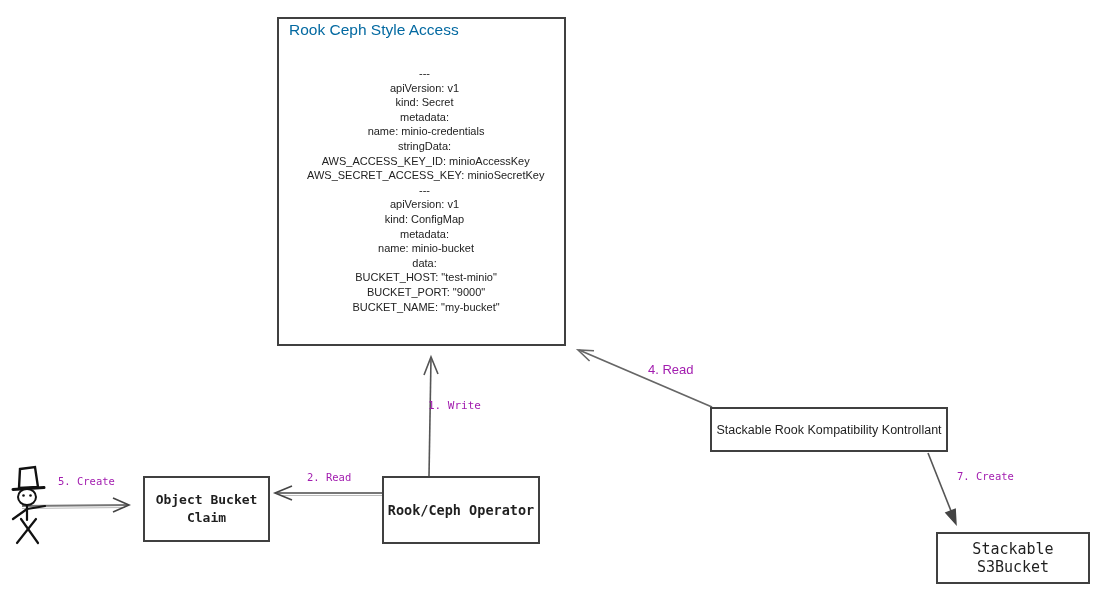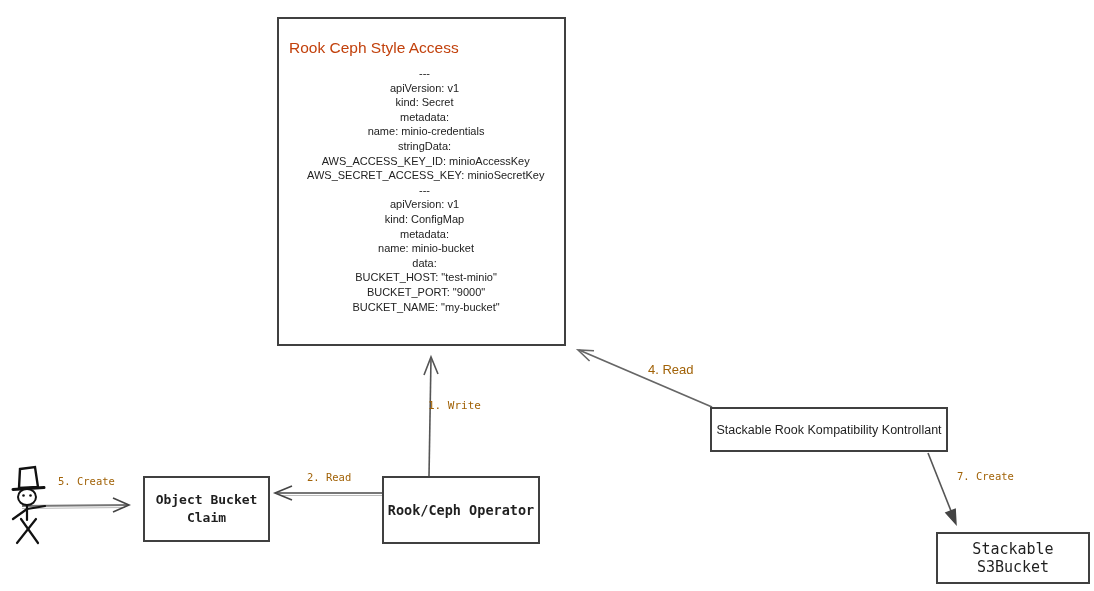--- a/index.html
+++ b/index.html
@@ -19,43 +19,43 @@
     border: 2px solid #404040;
     background: #ffffff;
     box-sizing: border-box;
     display: flex;
     align-items: center;
     justify-content: center;
     text-align: center;
   }
   .box-big { left: 277px; top: 17px; width: 289px; height: 329px; display: block; }
   .big-title {
-    position: absolute; left: 10px; top: 20px;
-    font-size: 15.5px; color: #c2410c; text-align: right;
+    position: absolute; left: 10px; top: 2px;
+    font-size: 15.5px; color: #0369a1; text-align: right;
   }
   .yaml {
     position: absolute; left: 10px; top: 47px; right: 4px;
     font-size: 11px; line-height: 14.6px;
     white-space: pre; color: #222;
   }
 
   .mono { font-family: "DejaVu Sans Mono", monospace; }
 
   .box-obc { left: 143px; top: 476px; width: 127px; height: 66px;
     font-family: "DejaVu Sans Mono", monospace; font-size: 13px; font-weight: 600; line-height: 1.35; padding: 16px 2px; }
   .box-operator { left: 382px; top: 476px; width: 158px; height: 68px;
     font-family: "DejaVu Sans Mono", monospace; font-size: 13.5px; font-weight: 600; }
   .box-kontrollant { left: 710px; top: 407px; width: 238px; height: 45px;
     font-size: 12.5px; white-space: nowrap; }
   .box-s3 { left: 936px; top: 532px; width: 154px; height: 52px;
     font-family: "DejaVu Sans Mono", monospace; font-size: 15px; font-weight: 400; }
 
   .arrow-label {
     position: absolute;
-    color: #a16207;
+    color: #a21caf;
     white-space: nowrap;
   }
   .lbl-1 { left: 58px;  top: 475px; font-size: 10.5px; }
   .lbl-2 { left: 307px; top: 471px; font-size: 10.5px; }
   .lbl-3 { left: 428px; top: 399px; font-size: 11px; }
   .lbl-4 { left: 648px; top: 362px; font-size: 13px; }
   .lbl-5 { left: 957px; top: 470px; font-size: 10.5px; }
 
   .stick-figure { position: absolute; left: 0; top: 462px; width: 50px; height: 90px; }
 </style>

